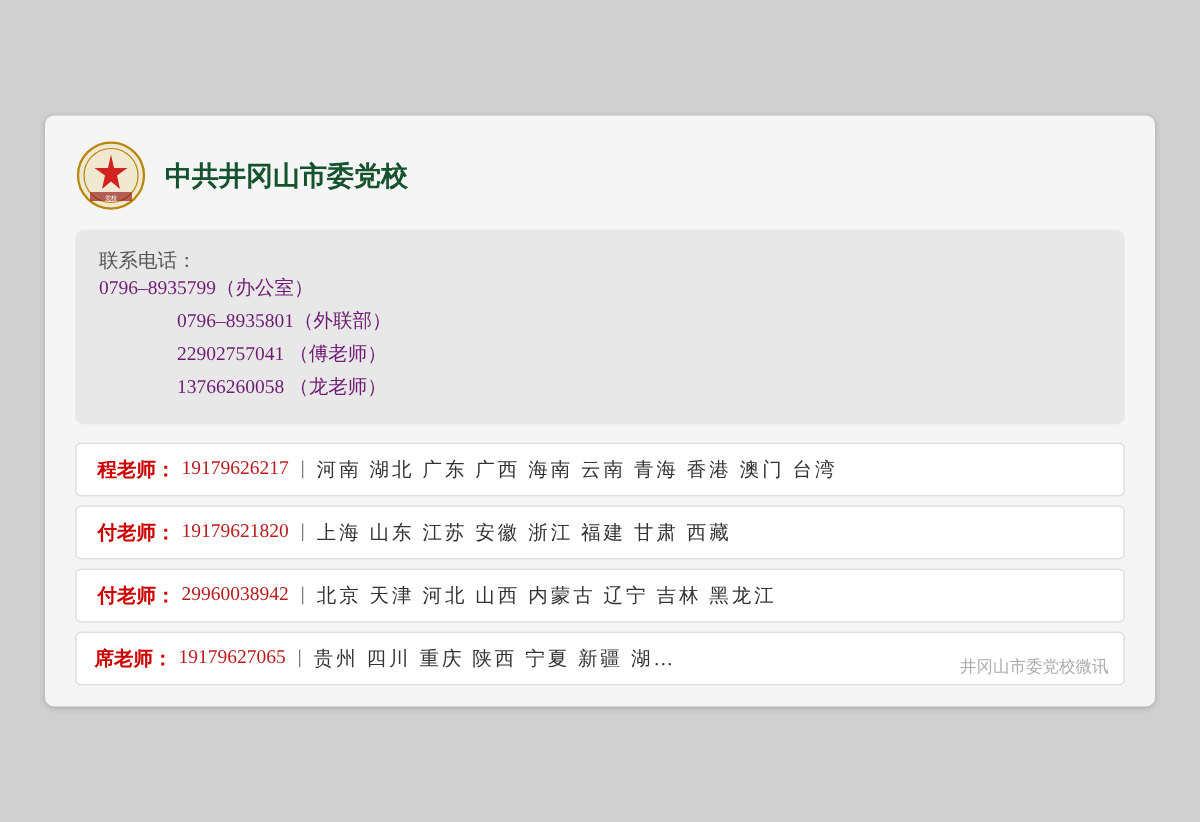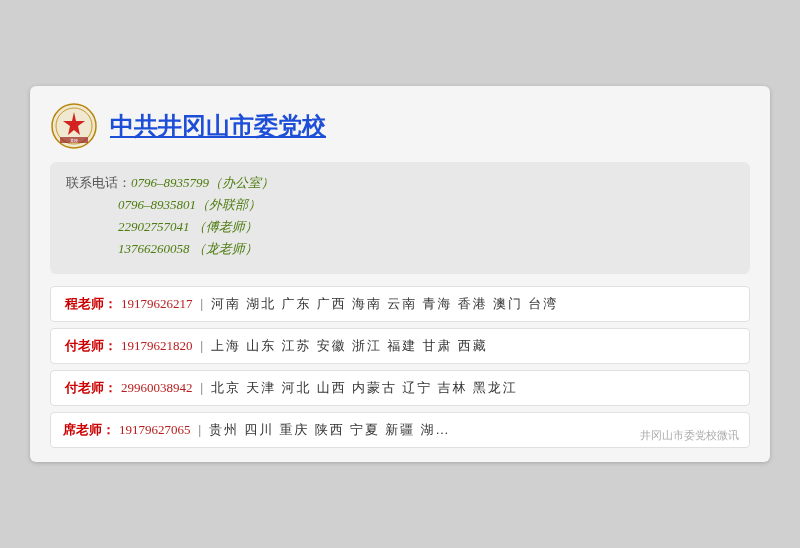--- a/index.html
+++ b/index.html
@@ -25,24 +25,23 @@
       align-items: center;
       margin-bottom: 12px;
     }
     .logo {
       width: 48px;
       height: 48px;
       margin-right: 12px;
       flex-shrink: 0;
     }
     .org-name {
-      font-size: 24px;
+      font-size: 18px;
       font-weight: bold;
-      color: #1d4ed8;
-      text-decoration: underline;
+      color: #14532d;
     }
     .info-section {
       display: flex;
       gap: 30px;
       background: #e8e8e8;
       border-radius: 6px;
       padding: 12px 16px;
       margin-bottom: 12px;
     }
     .info-left {
@@ -53,28 +52,28 @@
       display: flex;
       flex-direction: column;
       gap: 6px;
     }
     .info-row {
       display: flex;
       align-items: flex-start;
       margin-bottom: 4px;
       font-size: 13px;
       color: #333;
+      flex-direction: column;
     }
     .info-row .label {
       color: #555;
       white-space: nowrap;
     }
     .info-row .value {
-      color: #4d7c0f;
-      font-style: italic;
+      color: #701a75;
     }
     .indented {
       padding-left: 52px;
     }
     .section-title {
       display: flex;
       align-items: center;
       margin-bottom: 8px;
       font-size: 14px;
       font-weight: bold;
@@ -93,21 +92,21 @@
       gap: 6px;
     }
     .contact-row {
       background: #fff;
       border-radius: 4px;
       padding: 8px 14px;
       font-size: 13px;
       color: #333;
       border: 1px solid #e0e0e0;
       display: flex;
-      align-items: center;
+      align-items: flex-start;
     }
     .contact-row .teacher {
       color: #c00;
       font-weight: bold;
       margin-right: 4px;
       white-space: nowrap;
     }
     .contact-row .phone {
       color: #b91c1c;
       font-weight: normal;

